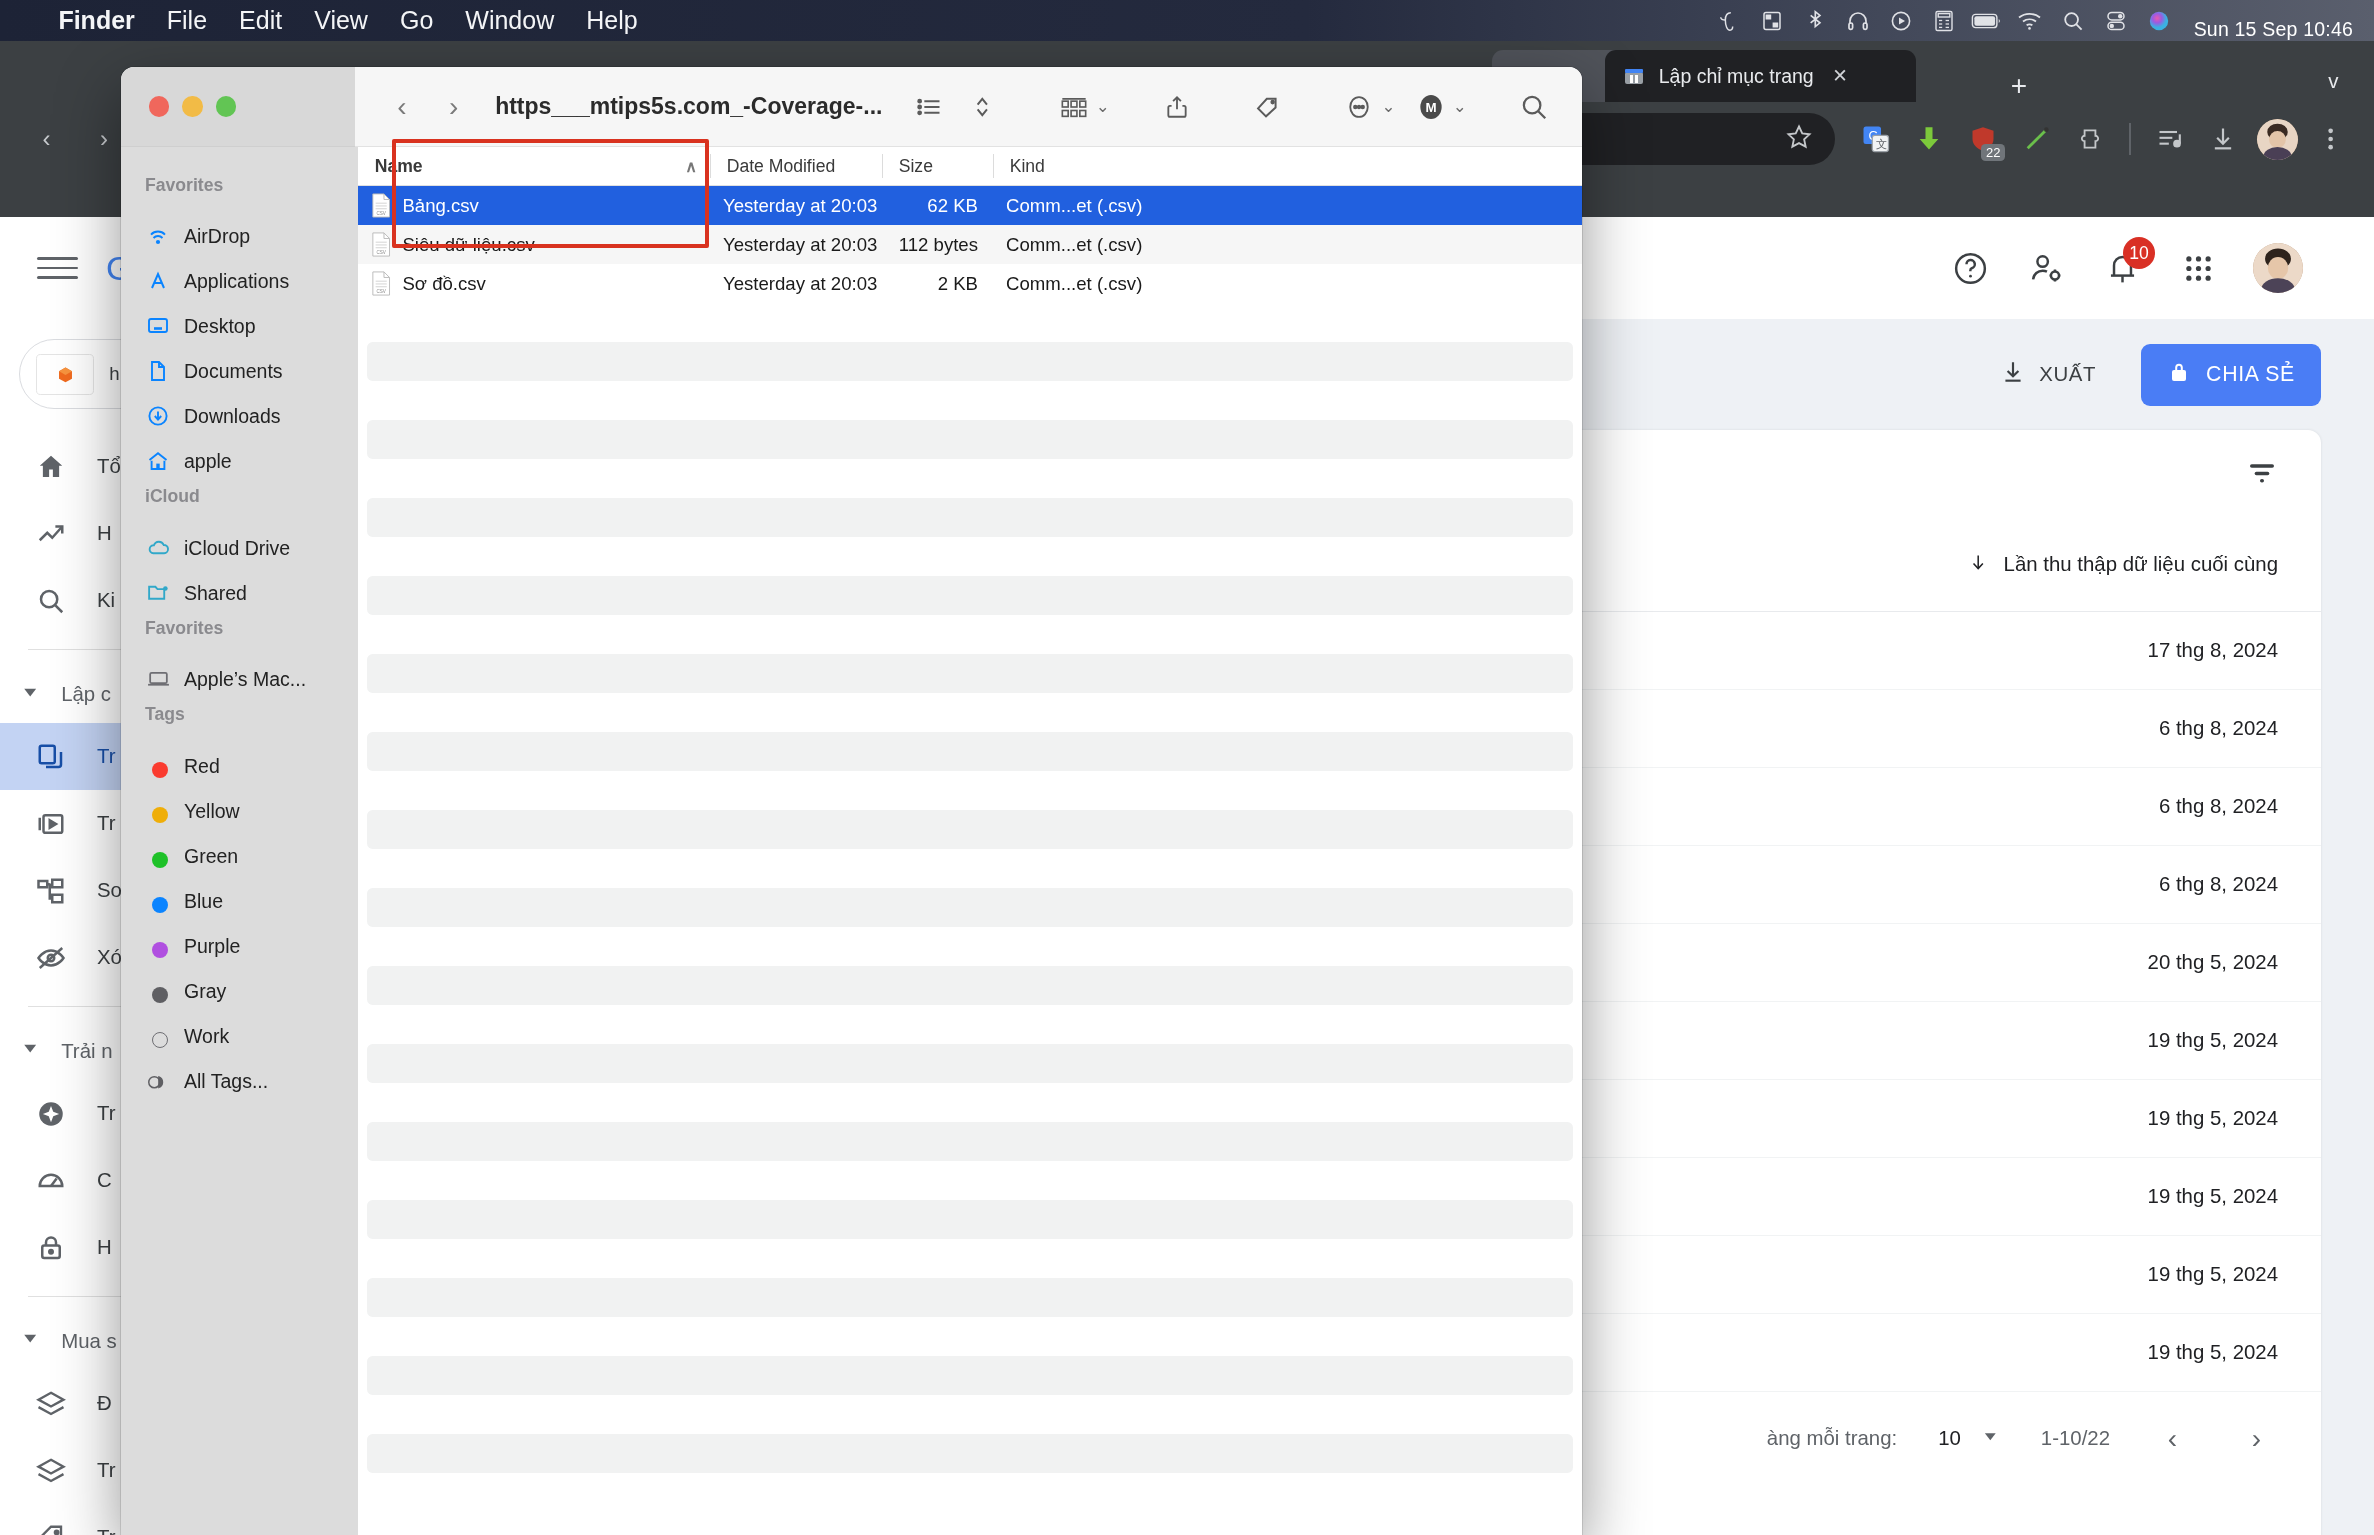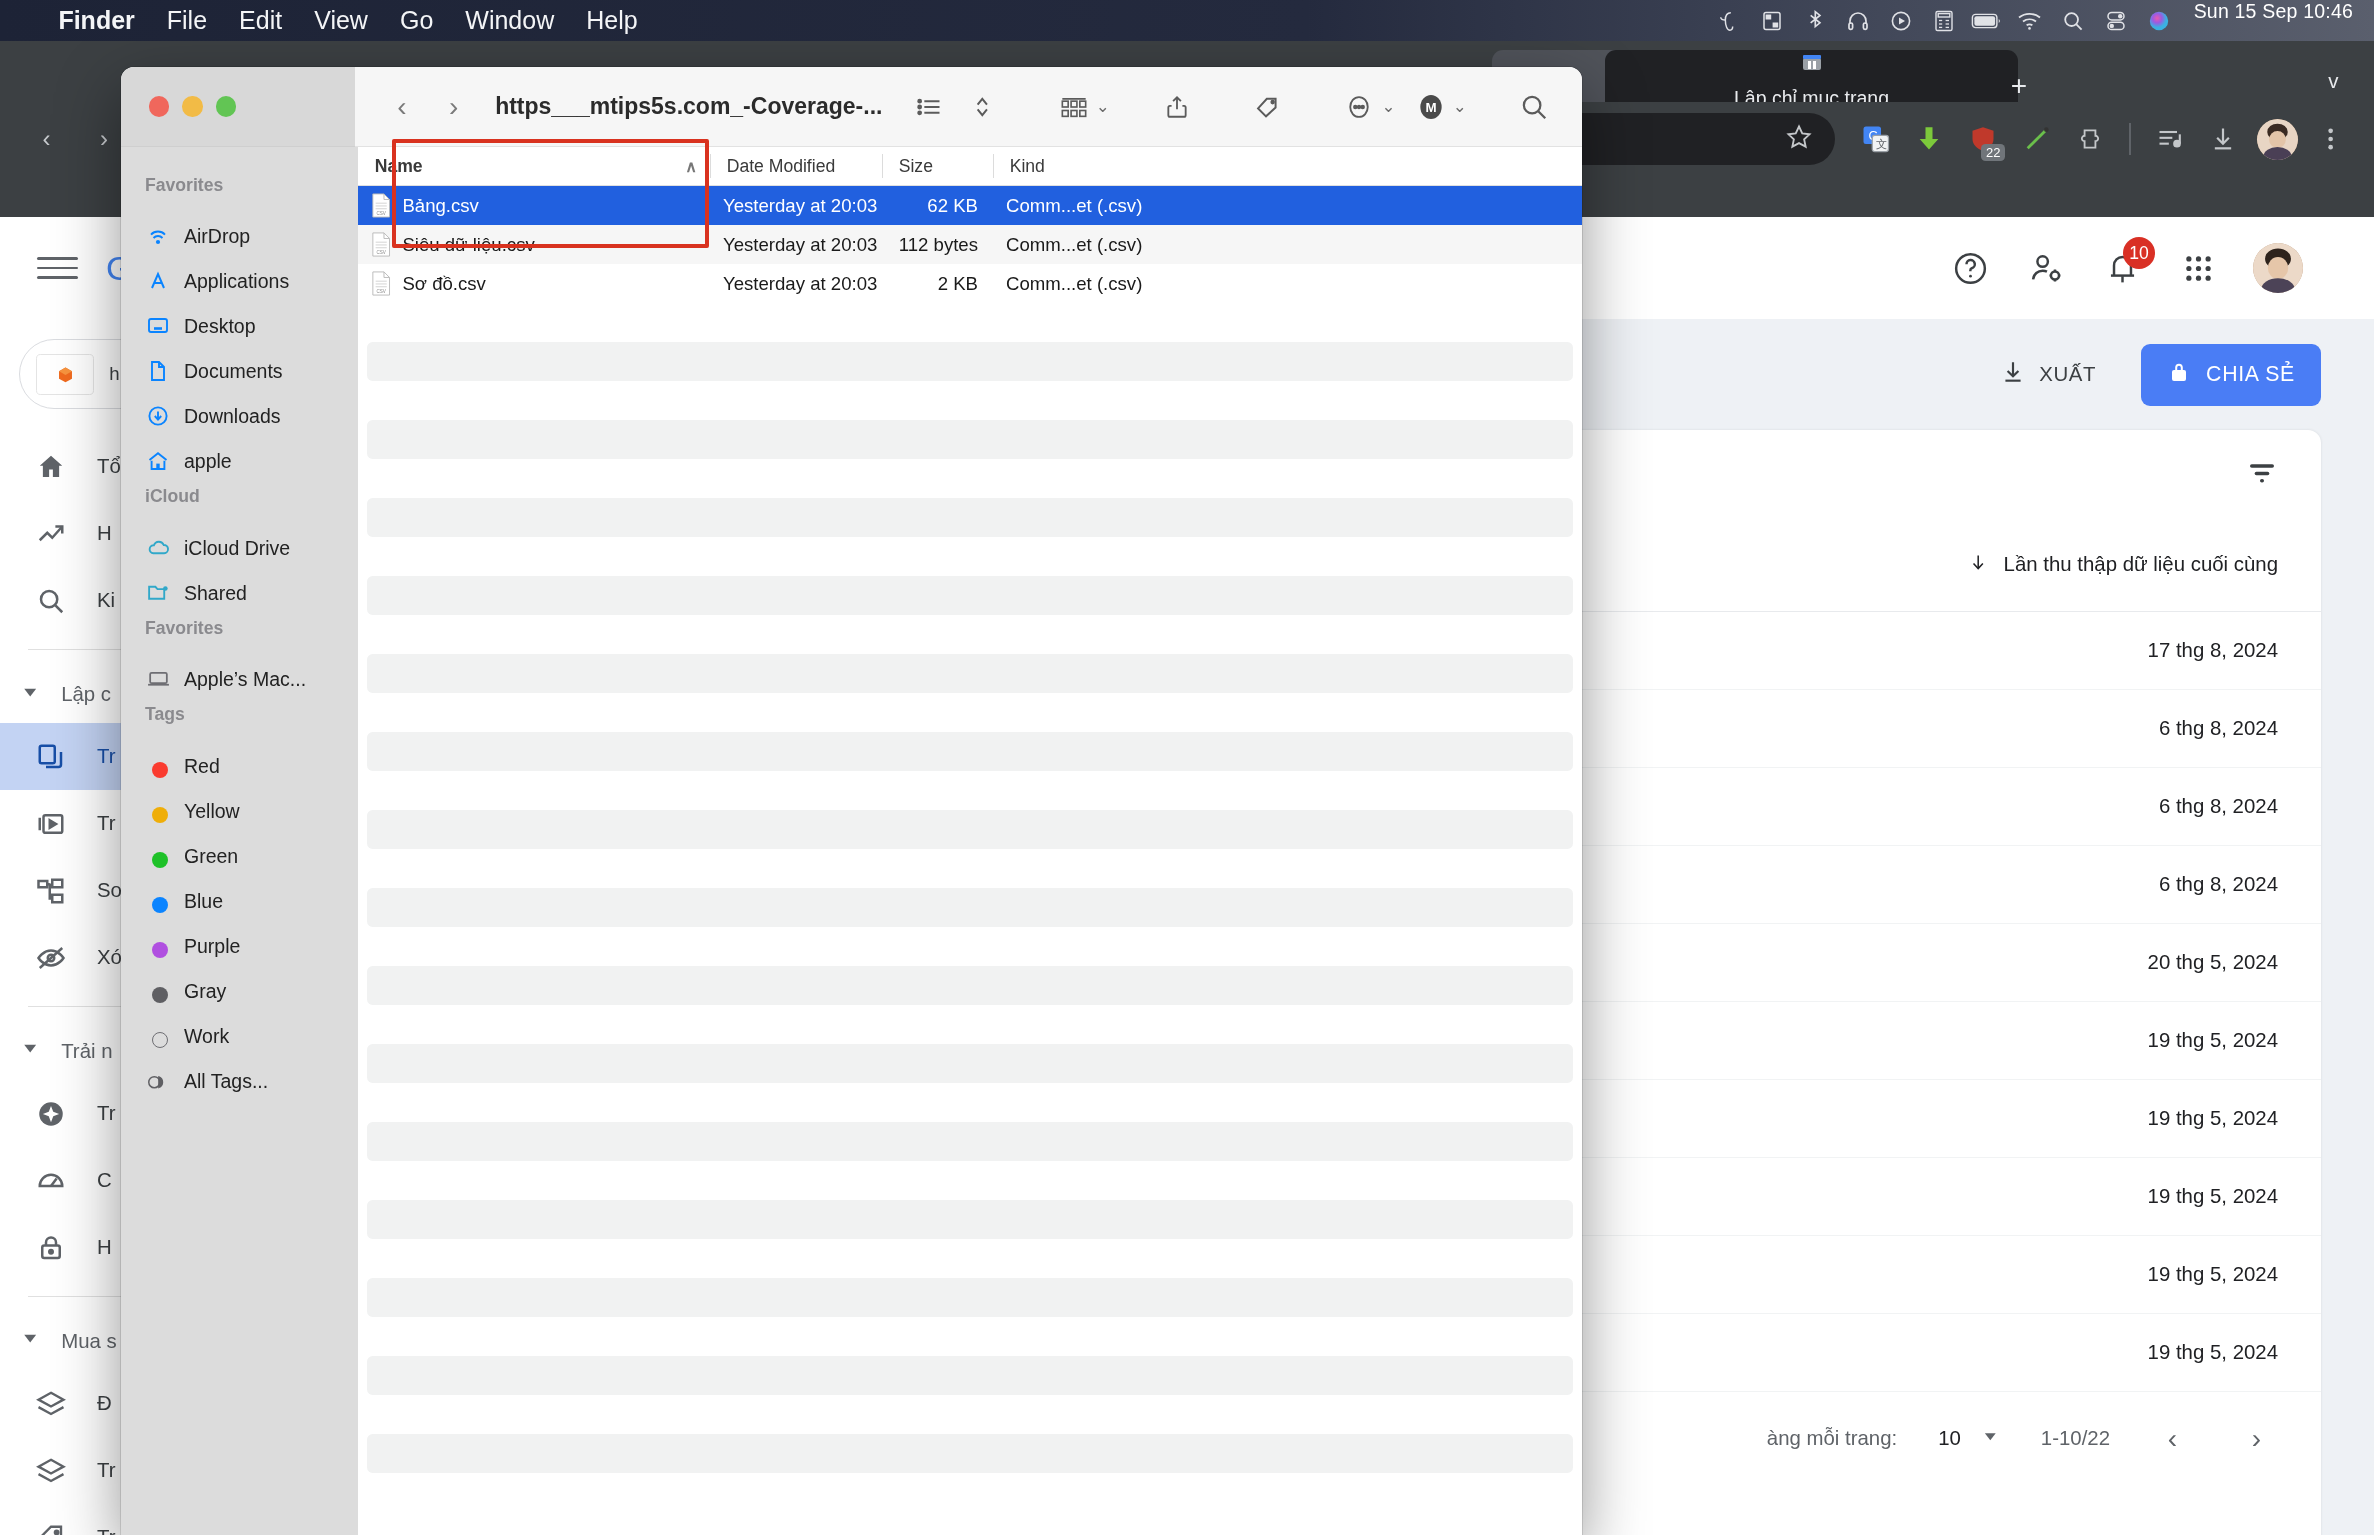--- a/index.html
+++ b/index.html
@@ -16,21 +16,21 @@
   
   .menubar {
     position: absolute; top: 0; left: 0; width: 2375px; height: 41px;
     background: linear-gradient(90deg,#1d2336 0%, #242a3e 55%, #43495a 80%, #5a5f6d 100%);
     display: flex; align-items: center; color: #fff; z-index: 60;
   }
   .mb-left { display: flex; align-items: center; gap: 0px; padding-left: 22px; }
   .mb-apple { font-size: 24px; line-height: 1; margin-right: 20.4px; padding-bottom:3.7px; }
   .mb-item { font-size: 25px; padding: 0 16px; color: #f4f5f7; white-space: nowrap; }
   .mb-item.bold { font-weight: bold; }
-  .mb-right { margin-left: auto; display: flex; align-items: flex-start; gap: 0; padding-right: 22px; }
+  .mb-right { margin-left: auto; display: flex; align-items: flex-end; gap: 0; padding-right: 22px; }
   .mb-icon { width: 43px; height: 41px; display: flex; align-items: center; justify-content: center; opacity: .95;}
   .mb-clock { font-size: 19.5px; padding-left: 13px; white-space: nowrap; letter-spacing: 0.2px;}
 
   
   .chrome {
     position: absolute; top: 41px; left: 0; width: 2375px; height: 1494px;
     background: #3c4043; z-index: 10;
   }
   .chrome-tabstrip { position: relative; height: 61px; background: #3c4043; padding-left: 0; }
   .tab {
@@ -196,21 +196,21 @@
 
 <div id="root">
 
   <div class="chrome">
 
     <div class="chrome-tabstrip">
       <div class="tab inactive" style="left:1492px;width:223px;">
         <span style="opacity:.55">ng</span>
         <span class="tab-close">✕</span>
       </div>
-      <div class="tab active" style="left:1605px;width:413px;flex-direction:column;">
+      <div class="tab active" style="left:1605px;width:311px;">
         <span class="tab-favicon">
           <svg width="24" height="24" viewBox="0 0 24 24">
             <rect x="3" y="8" width="18" height="12" rx="2" fill="#9aa0a6"></rect>
             <rect x="3" y="5" width="18" height="4" rx="1" fill="#4285f4"></rect>
             <rect x="8" y="11" width="3" height="8" fill="#fff"></rect>
             <rect x="13" y="11" width="3" height="8" fill="#fff"></rect>
           </svg>
         </span>
         <span>Lập chỉ mục trang</span>
         <span class="tab-close">✕</span>

